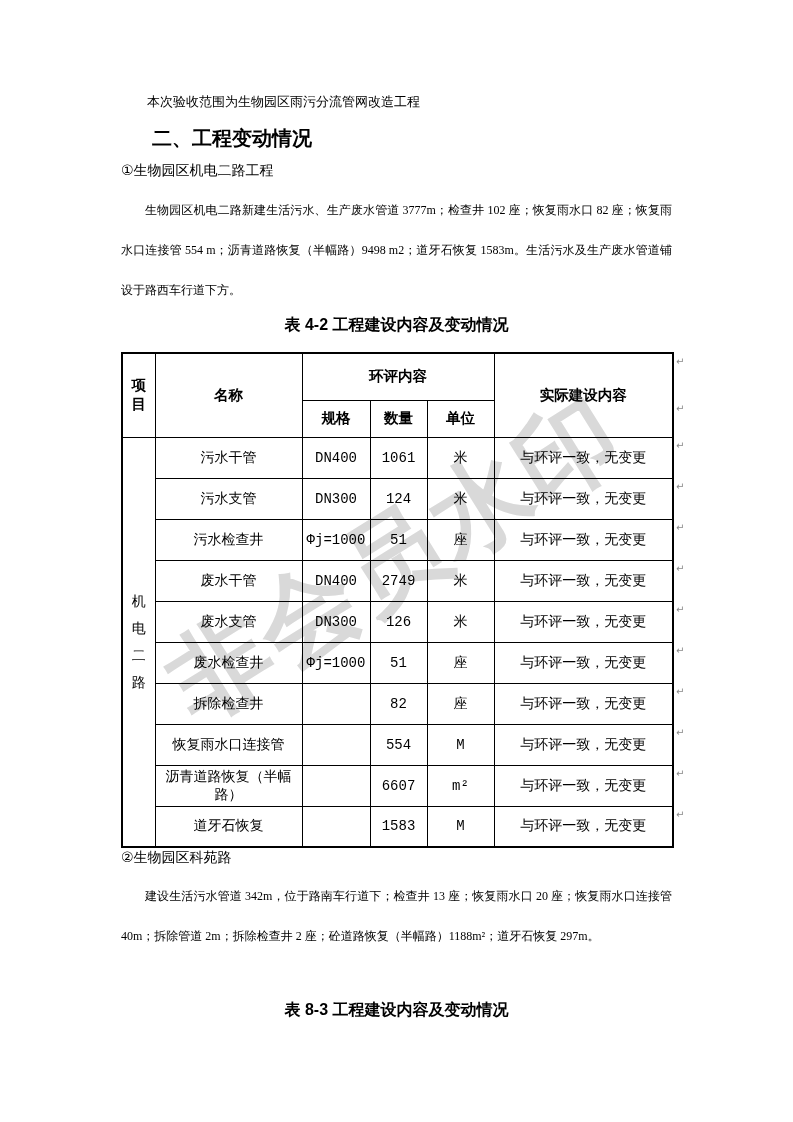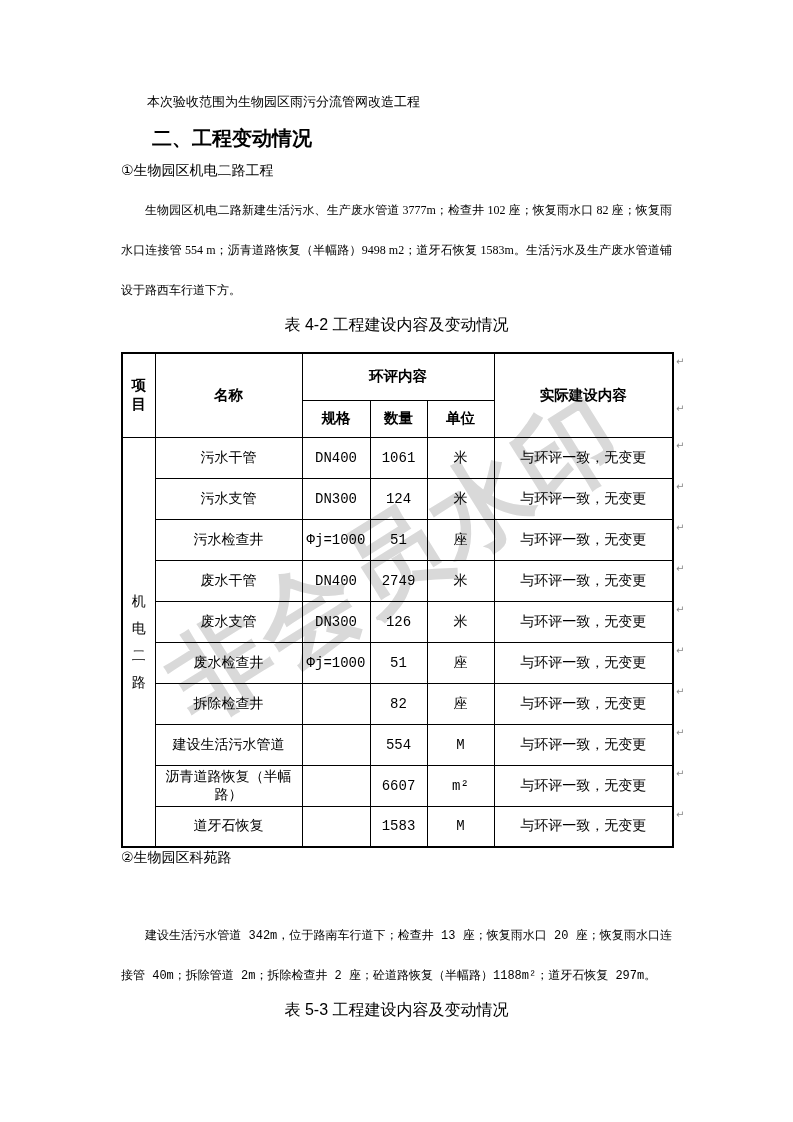--- a/index.html
+++ b/index.html
@@ -42,24 +42,24 @@
     font-family:"Liberation Sans","DejaVu Sans",sans-serif;
   }
   .h-sub1{top:162px;}
   .h-sub2{top:849px;}
   .para{
     left:121px;width:551px;
     font-size:12px;line-height:40px;
     text-align:justify;text-indent:2em;
   }
   .para1{top:190px;}
-  .para2{top:916px;font-family:Liberation Mono, monospace;}
+  .para2{top:876px;}
   .tbl-caption{
     left:121px;width:551px;
-    text-align:center;font-size:16px;font-weight:normal;
+    text-align:center;font-size:16px;font-weight:bold;
     font-family:"Liberation Sans","DejaVu Sans",sans-serif;
   }
   .cap42{top:315px;}
   .cap43{top:1000px;}
   table.t42{
     position:absolute;left:121px;top:352px;
     width:551px;
     border-collapse:collapse;
     border:2.5px solid #000;
     background:transparent;
@@ -181,21 +181,21 @@
             <td class="c-actual">与环评一致，无变更</td>
           </tr>
           <tr>
             <td class="c-name">拆除检查井</td>
             <td class="c-mono"></td>
             <td class="c-mono">82</td>
             <td class="c-unit">座</td>
             <td class="c-actual">与环评一致，无变更</td>
           </tr>
           <tr>
-            <td class="c-name">建设生活污水管道</td>
+            <td class="c-name">恢复雨水口连接管</td>
             <td class="c-mono"></td>
             <td class="c-mono">554</td>
             <td class="c-unit">M</td>
             <td class="c-actual">与环评一致，无变更</td>
           </tr>
           <tr>
             <td class="c-name">沥青道路恢复（半幅路）</td>
             <td class="c-mono"></td>
             <td class="c-mono">6607</td>
             <td class="c-unit">m²</td>
@@ -208,21 +208,21 @@
             <td class="c-unit">M</td>
             <td class="c-actual">与环评一致，无变更</td>
           </tr>
         </tbody>
     </table>
 
     <div class="abs h-sub h-sub2">②生物园区科苑路</div>
 
     <div class="abs para para2">建设生活污水管道 342m，位于路南车行道下；检查井 13 座；恢复雨水口 20 座；恢复雨水口连接管 40m；拆除管道 2m；拆除检查井 2 座；砼道路恢复（半幅路）1188m²；道牙石恢复 297m。</div>
 
-    <div class="abs tbl-caption cap43">表 5-3 工程建设内容及变动情况</div>
+    <div class="abs tbl-caption cap43">表 8-3 工程建设内容及变动情况</div>
 
   </div>
 <div class="pilcrow" style="top: 356px;">↵</div>
     <div class="pilcrow" style="top: 403px;">↵</div>
     <div class="pilcrow" style="top: 440px;">↵</div>
     <div class="pilcrow" style="top: 481px;">↵</div>
     <div class="pilcrow" style="top: 522px;">↵</div>
     <div class="pilcrow" style="top: 563px;">↵</div>
     <div class="pilcrow" style="top: 604px;">↵</div>
     <div class="pilcrow" style="top: 645px;">↵</div>

